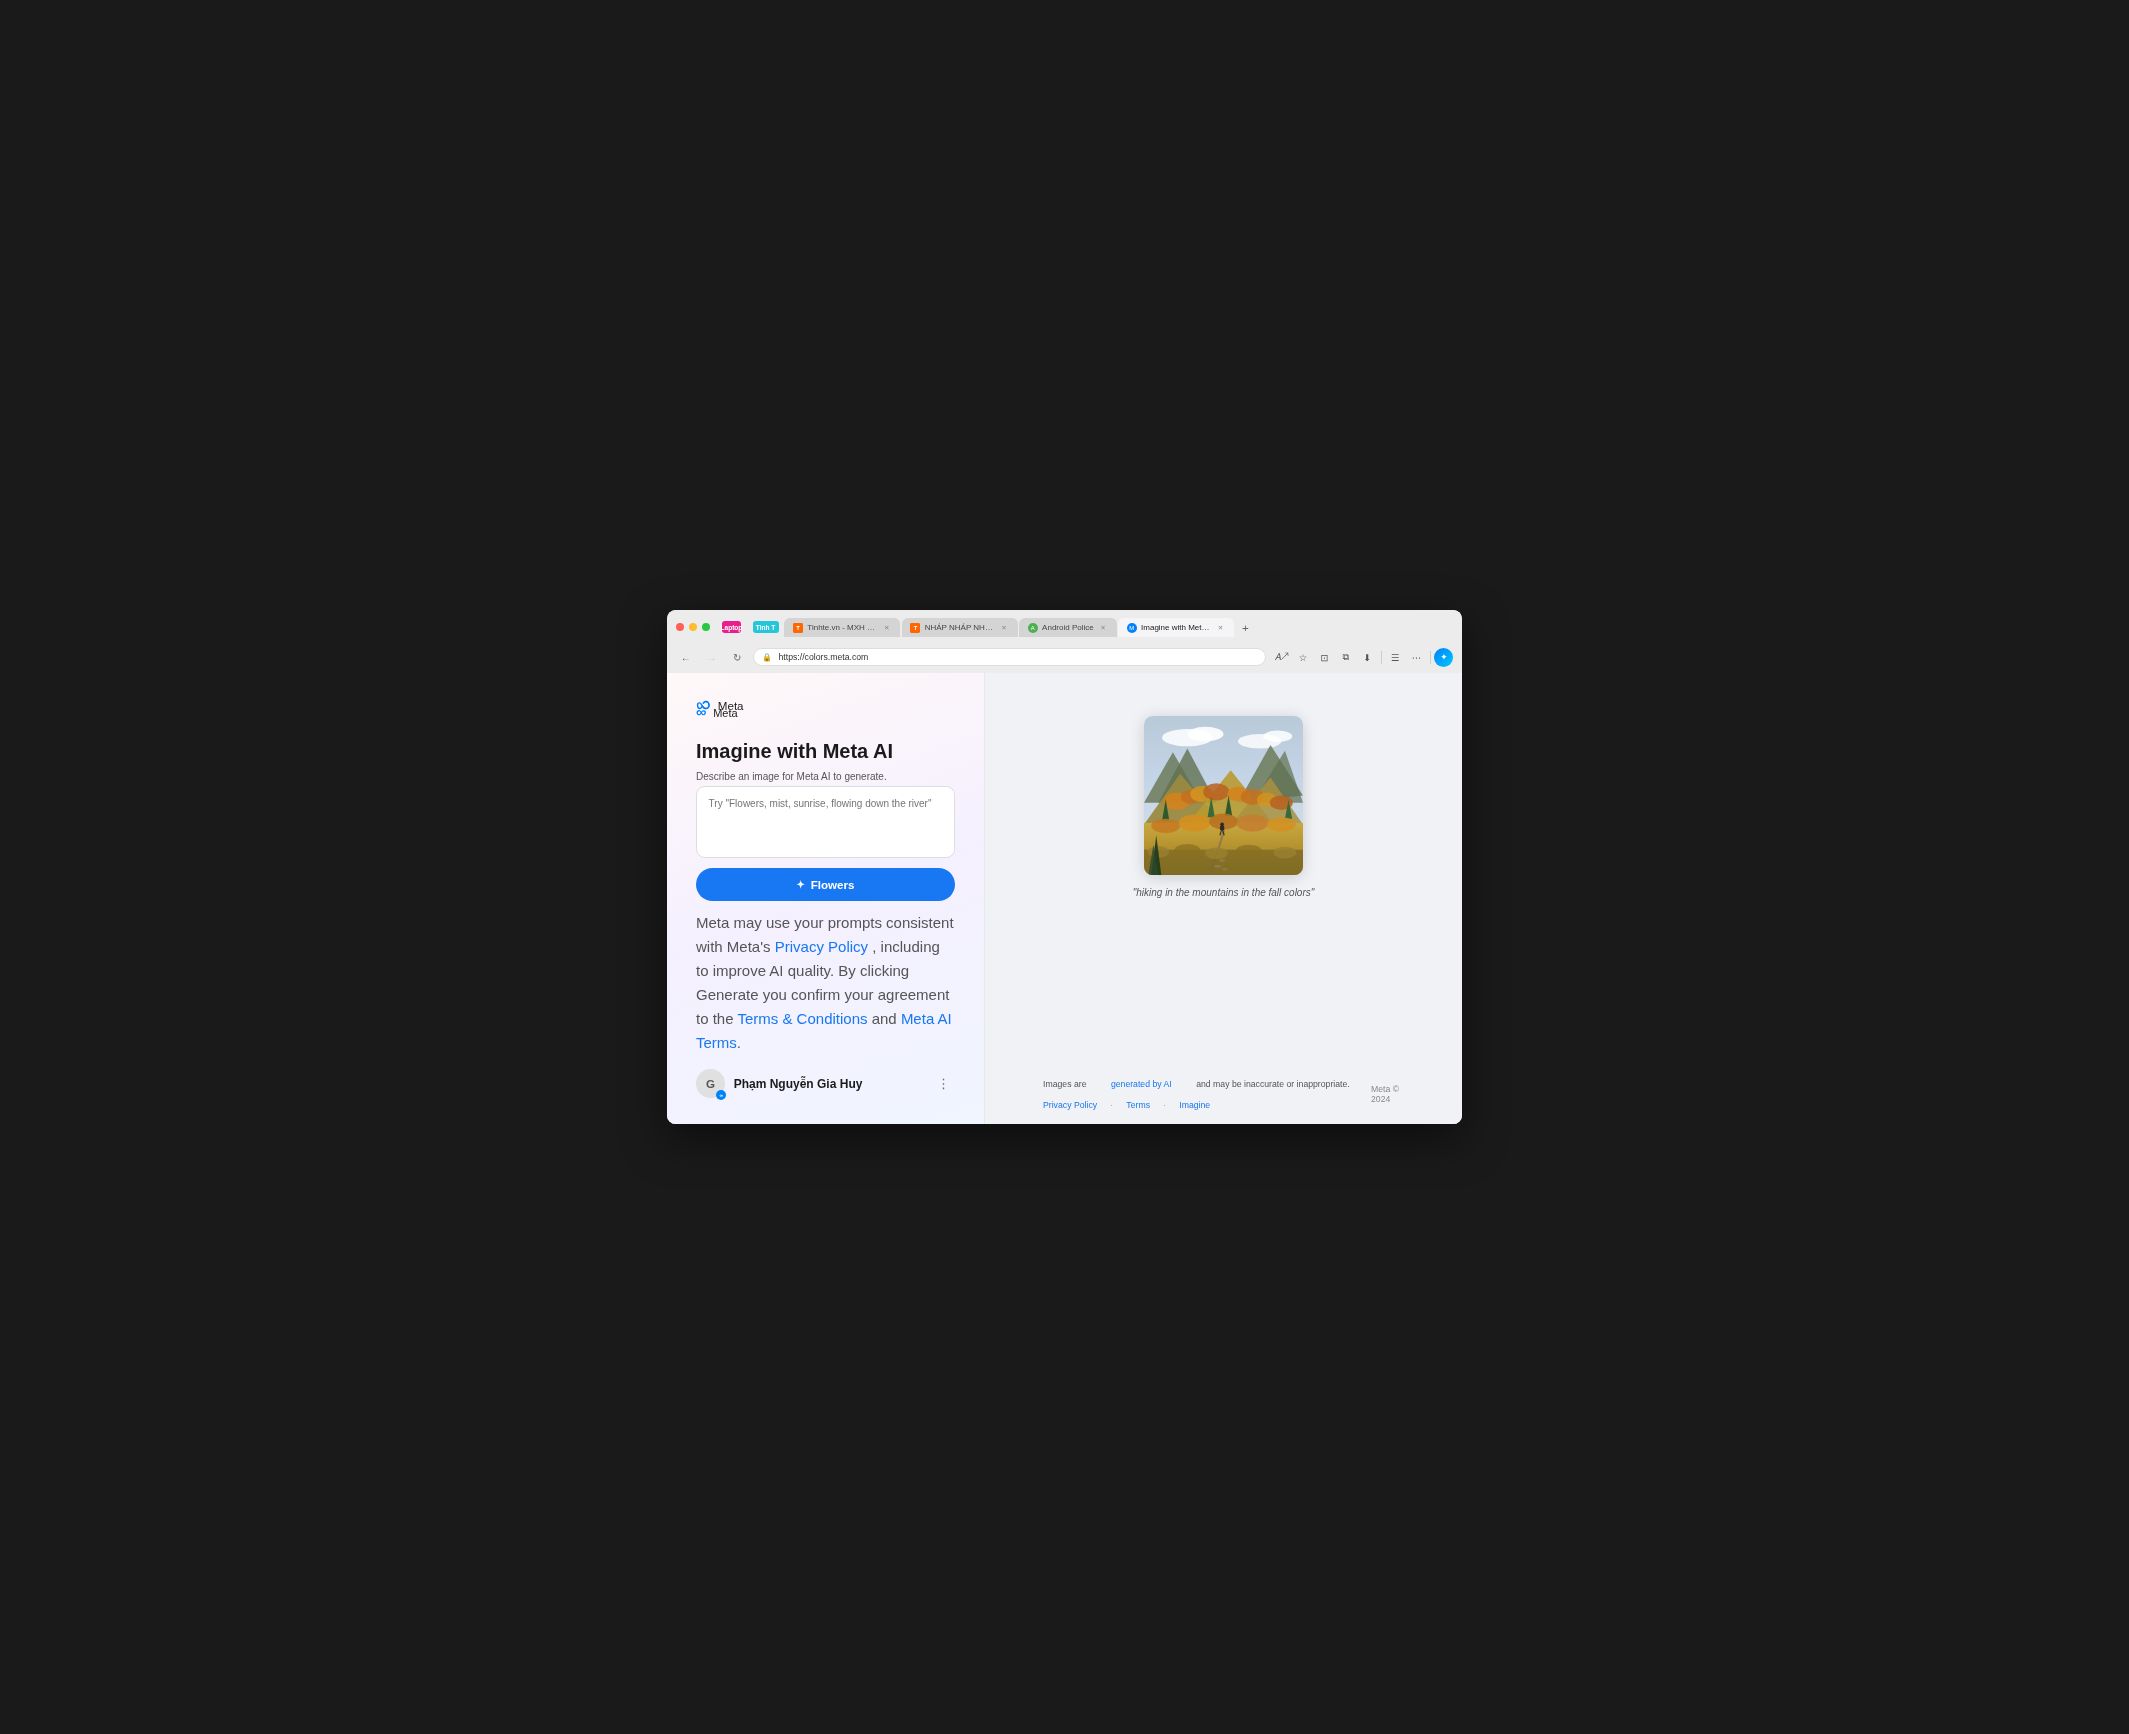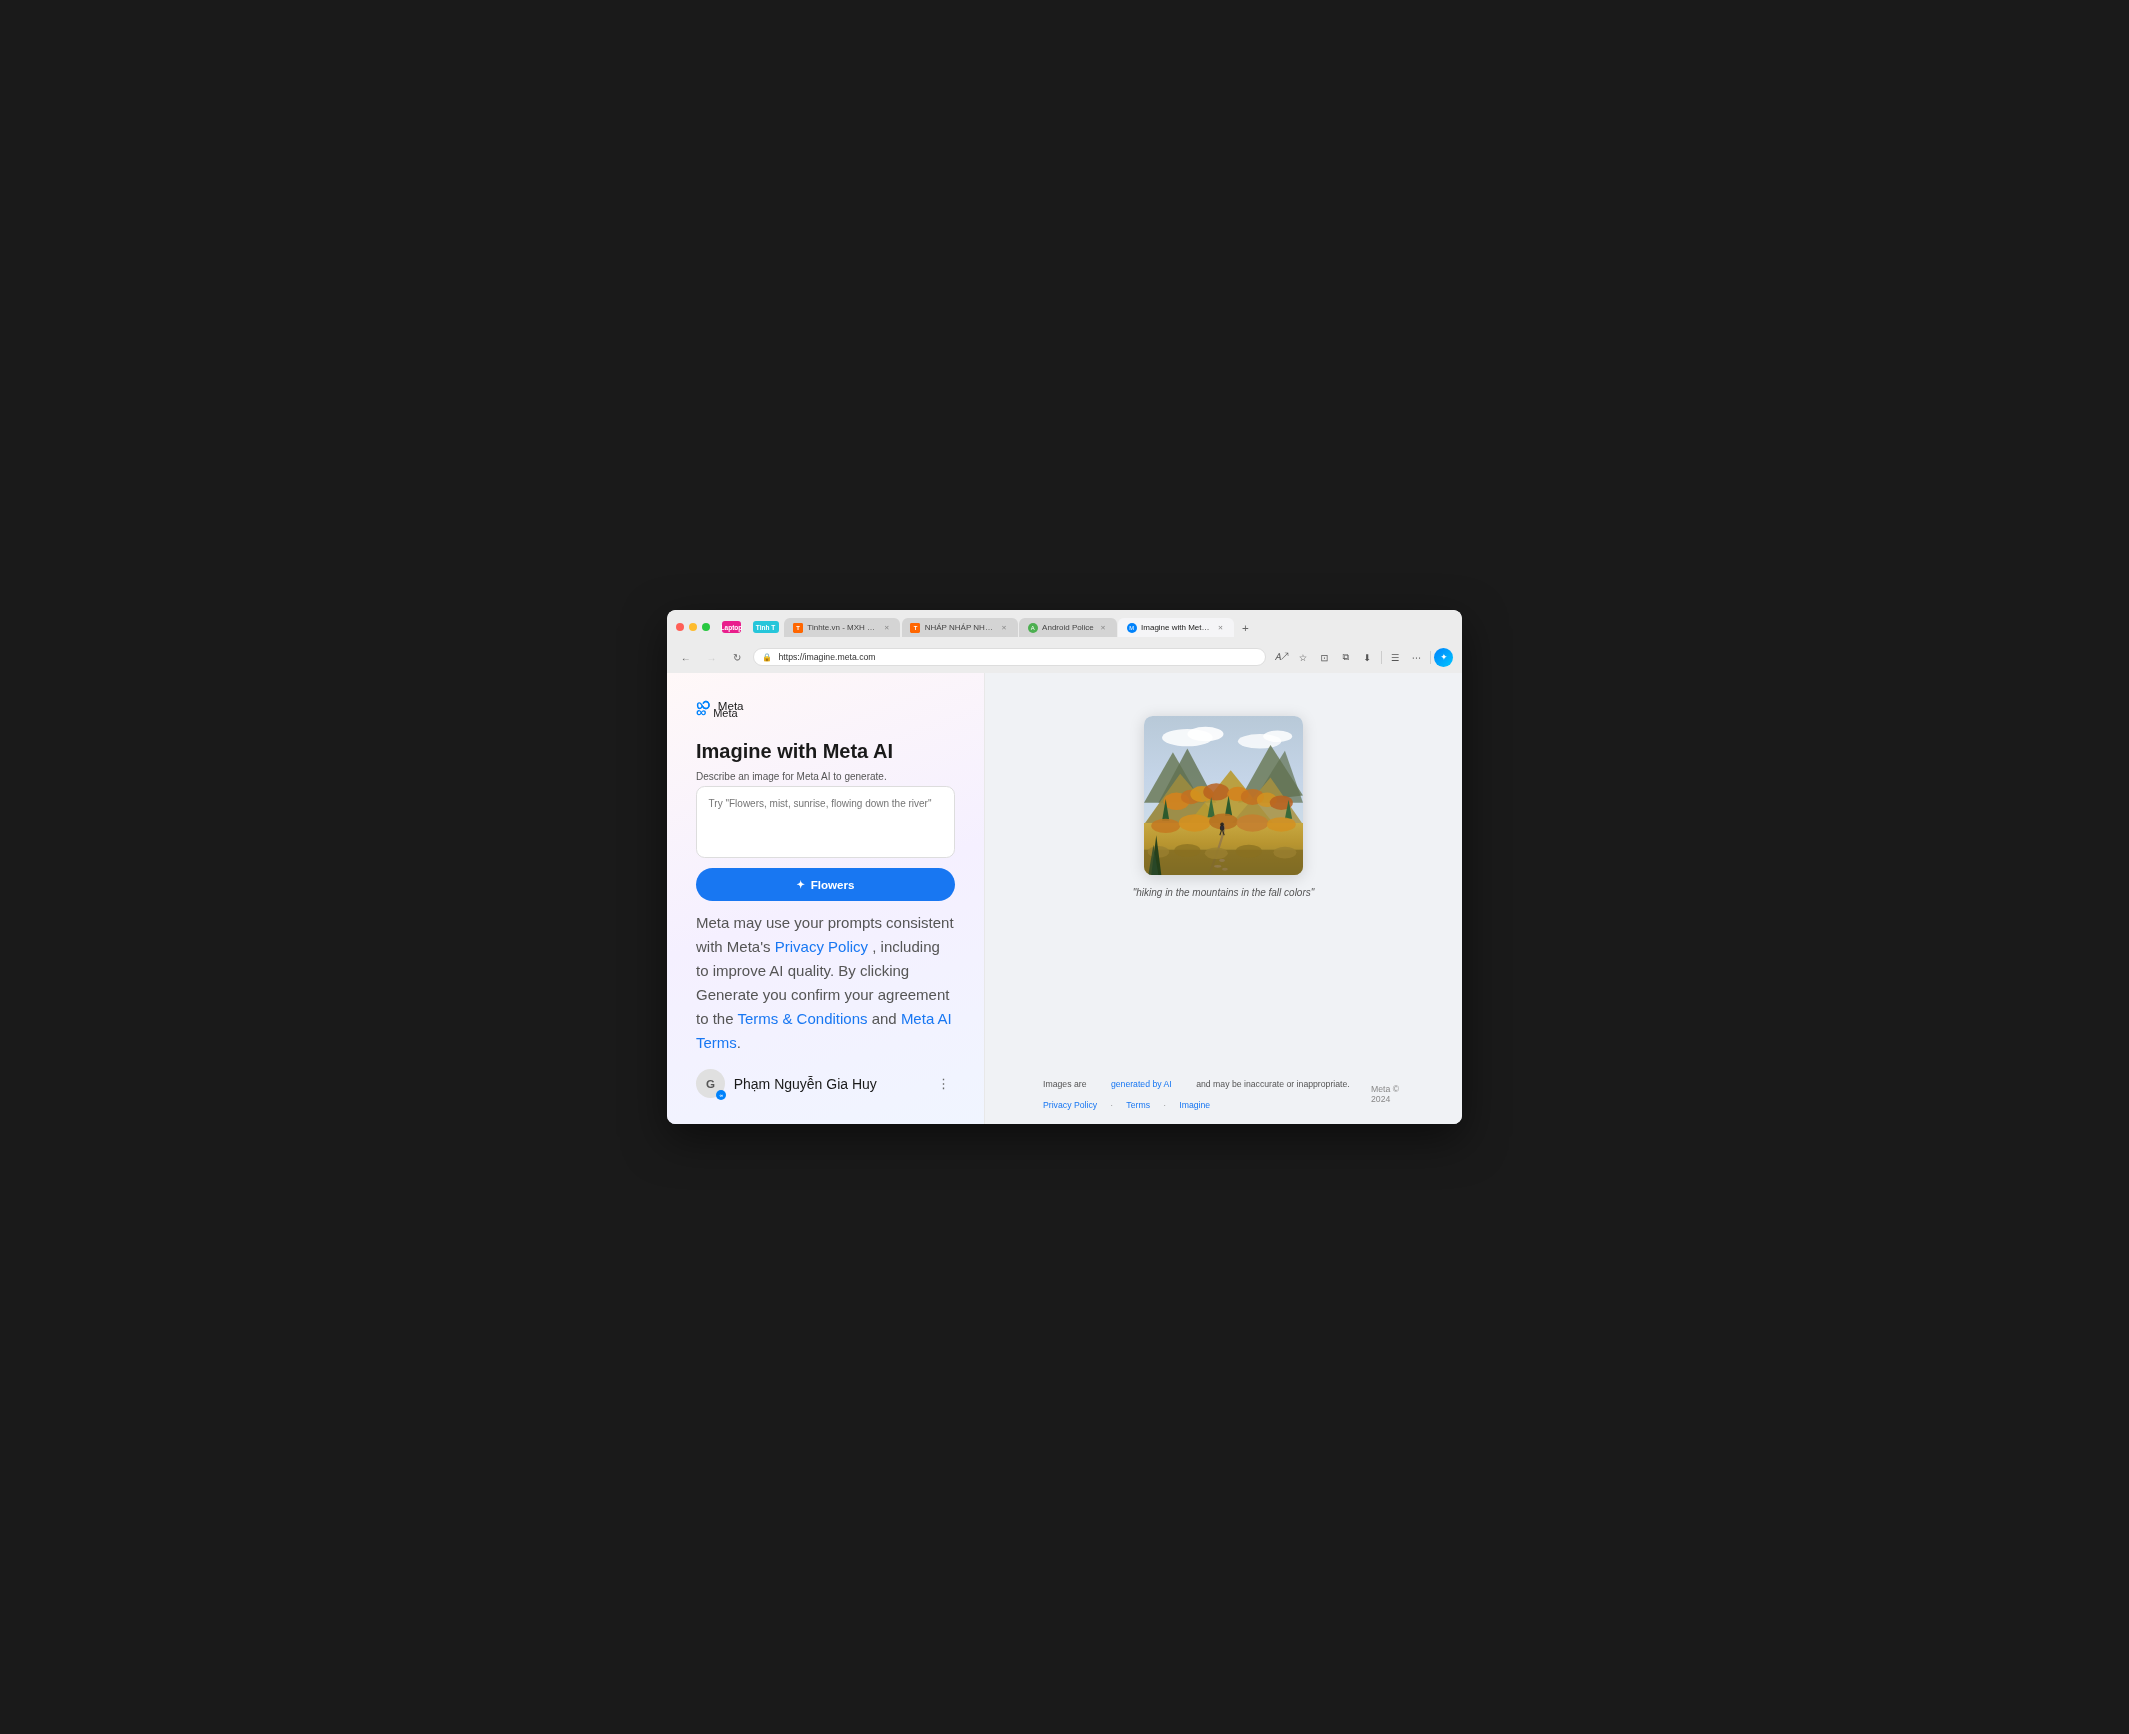--- a/index.html
+++ b/index.html
@@ -327,22 +327,22 @@
       width: 10px;
       height: 10px;
       background: #0082fb;
       border-radius: 50%;
       display: flex;
       align-items: center;
       justify-content: center;
     }
 
     .user-name {
-      font-size: 14px;
-      font-weight: 400;
+      font-size: 12px;
+      font-weight: 700;
       color: #1a1a1a;
     }
 
     .user-menu-btn {
       width: 23px;
       height: 23px;
       display: flex;
       align-items: center;
       justify-content: center;
       cursor: pointer;
@@ -486,21 +486,21 @@
       </div>
     </div>
 
     <div class="browser-toolbar">
       <div class="nav-btn">←</div>
       <div class="nav-btn" style="color:#ccc;">→</div>
       <div class="nav-btn">↻</div>
 
       <div class="address-bar">
         <span class="address-bar-lock">🔒</span>
-        <span class="address-bar-url">https://imagine.meta.com</span>
+        <span class="address-bar-url">https://colors.meta.com</span>
       </div>
 
       <div class="toolbar-actions">
         <div class="toolbar-btn" title="Read aloud">𝐴↗</div>
         <div class="toolbar-btn">☆</div>
         <div class="toolbar-btn">⊡</div>
         <div class="toolbar-btn">⧉</div>
         <div class="toolbar-btn">⬇</div>
         <div class="toolbar-divider"></div>
         <div class="toolbar-btn">☰</div>

